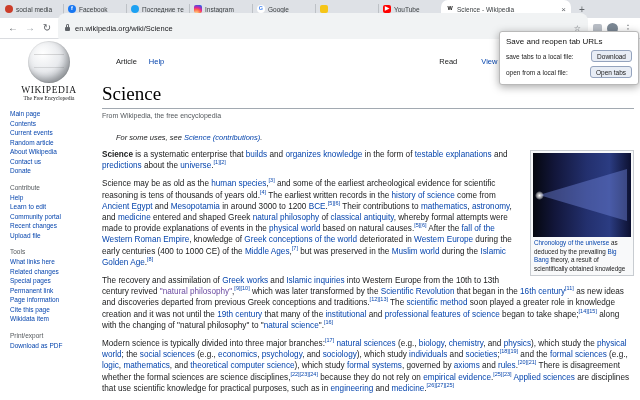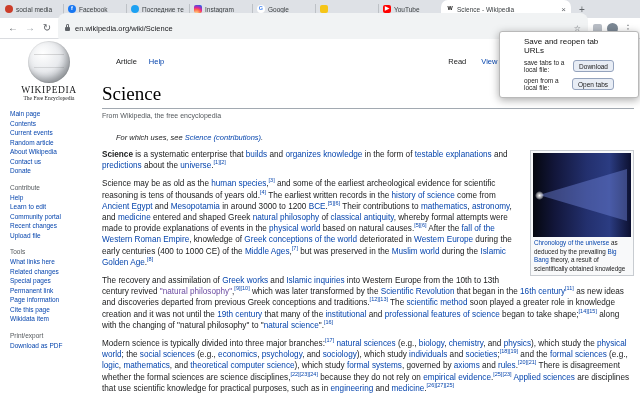--- a/index.html
+++ b/index.html
@@ -22,42 +22,42 @@
   .addressbar{flex:1;height:31px;background:#f1f3f4;border-radius:8px;display:flex;align-items:center;gap:5px;padding:0 7px;}
   .lock{width:5px;height:4px;background:#5f6368;border-radius:1px;position:relative;margin-top:2px;flex:none;}
   .lock::before{content:"";position:absolute;top:-3px;left:0.5px;width:3px;height:3px;border:1px solid #5f6368;border-bottom:none;border-radius:2px 2px 0 0;box-sizing:border-box;}
   .url{font-size:7.5px;color:#202124;flex:1;white-space:nowrap;overflow:hidden;}
   .star{color:#5f6368;font-size:8px;flex:none;}
   .ext-icon{width:9px;height:9px;border-radius:2px;background:#b9bec6;flex:none;}
   .avatar{width:11px;height:11px;border-radius:50%;background:#7b8794;flex:none;}
   .menu-dots{color:#5f6368;font-size:10px;flex:none;}
 
   
-  .popup{position:absolute;top:31px;right:1px;width:140px;background:#fff;border:1px solid #b9b9b9;border-radius:3px;box-shadow:0 2px 8px rgba(0,0,0,.35);padding:5px 24px 6px;z-index:60;box-sizing:border-box;}
+  .popup{position:absolute;top:31px;right:1px;width:140px;background:#fff;border:1px solid #b9b9b9;border-radius:3px;box-shadow:0 2px 8px rgba(0,0,0,.35);padding:5px 6px 6px;z-index:60;box-sizing:border-box;}
   .popup-title{font-size:8px;color:#111;margin-bottom:4px;}
   .popup-row{display:flex;justify-content:space-between;align-items:center;margin:4px 0 0;}
   .popup-label{font-size:6.5px;color:#222;}
   .popup-btn{font-size:6.5px;color:#1a1a1a;background:#e8edf5;border:1px solid #94a3bd;border-radius:3px;padding:1.5px 5px;white-space:nowrap;}
 
   
   .wiki{position:absolute;top:39px;left:0;right:0;bottom:0;background:#fff;}
   .wiki-sidebar{position:absolute;top:0;left:0;bottom:0;width:92px;padding:2px 4px 0 10px;box-sizing:border-box;overflow:hidden;}
   .globe{width:42px;height:42px;margin:0 auto 2px;border-radius:50%;position:relative;
          background:radial-gradient(circle at 35% 30%, #ffffff, #e8eaed 45%, #b9bec4 80%, #9aa0a6);
          box-shadow:inset -3px -4px 7px rgba(0,0,0,.25), inset 0 0 0 1px rgba(0,0,0,.06);}
   .globe::before{content:"";position:absolute;left:6px;right:6px;top:13px;height:1px;background:rgba(60,60,60,.18);}
   .globe::after{content:"";position:absolute;left:6px;right:6px;top:26px;height:1px;background:rgba(60,60,60,.14);}
   .logo-word{font-family:"Liberation Serif",serif;font-size:9.5px;letter-spacing:.6px;text-align:center;color:#202122;}
   .logo-sub{font-family:"Liberation Serif",serif;font-size:5.5px;text-align:center;color:#202122;margin-bottom:8px;}
   .sb-heading{font-size:6.5px;color:#54595d;margin:8px 0 2px;}
   .sb-item{font-size:6.5px;color:var(--link);line-height:9.5px;white-space:nowrap;cursor:pointer;}
 
   .wiki-main{position:absolute;left:92px;top:0;right:0;bottom:0;padding:44px 6px 0 10px;box-sizing:border-box;overflow:hidden;}
   .pt-left{position:absolute;top:18px;left:24px;display:flex;gap:12px;}
-  .pt-right{position:absolute;top:18px;right:118px;display:flex;gap:15px;}
+  .pt-right{position:absolute;top:18px;right:118px;display:flex;gap:24px;}
   .pt{font-size:7.5px;}
   .pt.active{color:#202122;}
   .pt.link{color:var(--link);}
   .wiki-title{font-family:"Liberation Serif",serif;font-size:19px;font-weight:normal;color:#000;margin:0;padding-bottom:3px;border-bottom:1px solid #a2a9b1;}
   .wiki-subtitle{font-size:7px;color:#54595d;margin:3px 0 14px;}
   .hatnote{font-size:7.5px;font-style:italic;color:#202122;padding-left:14px;margin:0 0 7px;}
   p.wp{font-size:8.2px;line-height:11.2px;color:#202122;margin:0 0 7px;text-align:left;}
   .wlink{color:var(--link);cursor:pointer;}
   .wlink.visited{color:var(--visited);}
   .bold{font-weight:bold;}
@@ -168,21 +168,21 @@
           <span class="pt link">Help</span>
         </div>
       <div class="pt-right" id="pt-right">
           <span class="pt active">Read</span>
           <span class="pt link">View source</span>
         </div>
 
       <h1 class="wiki-title">Science</h1>
       <div class="wiki-subtitle">From Wikipedia, the free encyclopedia</div>
 
-      <div class="hatnote"><span>For which uses, see </span><span class="wlink">Science (contributions)</span><span>.</span></div>
+      <div class="hatnote"><span>For some uses, see </span><span class="wlink">Science (contributions)</span><span>.</span></div>
 
       <div class="thumb">
         <div class="thumb-img"></div>
         <div class="thumb-caption"><span class="wlink">Chronology of the universe</span><span> as deduced by the prevailing </span><span class="wlink">Big Bang</span><span> theory, a result of scientifically obtained knowledge</span></div>
       </div>
 
       <div id="paragraphs">
           <p class="wp"><span class="bold">Science</span><span> is a systematic enterprise that </span><span class="wlink">builds</span><span> and </span><span class="wlink">organizes knowledge</span><span> in the form of </span><span class="wlink">testable explanations</span><span> and </span><span class="wlink">predictions</span><span> about the </span><span class="wlink">universe</span><span>.</span><sup class="ref">[1]</sup><sup class="ref">[2]</sup></p>
           <p class="wp"><span>Science may be as old as the </span><span class="wlink">human species</span><span>,</span><sup class="ref">[3]</sup><span> and some of the earliest archeological evidence for scientific reasoning is tens of thousands of years old.</span><sup class="ref">[4]</sup><span> The earliest written records in the </span><span class="wlink">history of science</span><span> come from </span><span class="wlink">Ancient Egypt</span><span> and </span><span class="wlink">Mesopotamia</span><span> in around 3000 to 1200 </span><span class="wlink">BCE</span><span>.</span><sup class="ref">[5]</sup><sup class="ref">[6]</sup><span> Their contributions to </span><span class="wlink">mathematics</span><span>, </span><span class="wlink">astronomy</span><span>, and </span><span class="wlink">medicine</span><span> entered and shaped Greek </span><span class="wlink">natural philosophy</span><span> of </span><span class="wlink">classical antiquity</span><span>, whereby formal attempts were made to provide explanations of events in the </span><span class="wlink">physical world</span><span> based on natural causes.</span><sup class="ref">[5]</sup><sup class="ref">[6]</sup><span> After the </span><span class="wlink">fall of the Western Roman Empire</span><span>, knowledge of </span><span class="wlink">Greek conceptions of the world</span><span> deteriorated in </span><span class="wlink">Western Europe</span><span> during the early centuries (400 to 1000 CE) of the </span><span class="wlink">Middle Ages</span><span>,</span><sup class="ref">[7]</sup><span> but was preserved in the </span><span class="wlink">Muslim world</span><span> during the </span><span class="wlink">Islamic Golden Age</span><span>.</span><sup class="ref">[8]</sup></p>
           <p class="wp"><span>The recovery and assimilation of </span><span class="wlink">Greek works</span><span> and </span><span class="wlink">Islamic inquiries</span><span> into Western Europe from the 10th to 13th century revived </span><span class="wlink visited">"natural philosophy"</span><span>,</span><sup class="ref">[9]</sup><sup class="ref">[10]</sup><span> which was later transformed by the </span><span class="wlink">Scientific Revolution</span><span> that began in the </span><span class="wlink">16th century</span><sup class="ref">[11]</sup><span> as new ideas and discoveries departed from previous Greek conceptions and traditions.</span><sup class="ref">[12]</sup><sup class="ref">[13]</sup><span> The </span><span class="wlink">scientific method</span><span> soon played a greater role in knowledge creation and it was not until the </span><span class="wlink">19th century</span><span> that many of the </span><span class="wlink">institutional</span><span> and </span><span class="wlink">professional features of science</span><span> began to take shape;</span><sup class="ref">[14]</sup><sup class="ref">[15]</sup><span> along with the changing of "natural philosophy" to "</span><span class="wlink">natural science</span><span>".</span><sup class="ref">[16]</sup></p>

